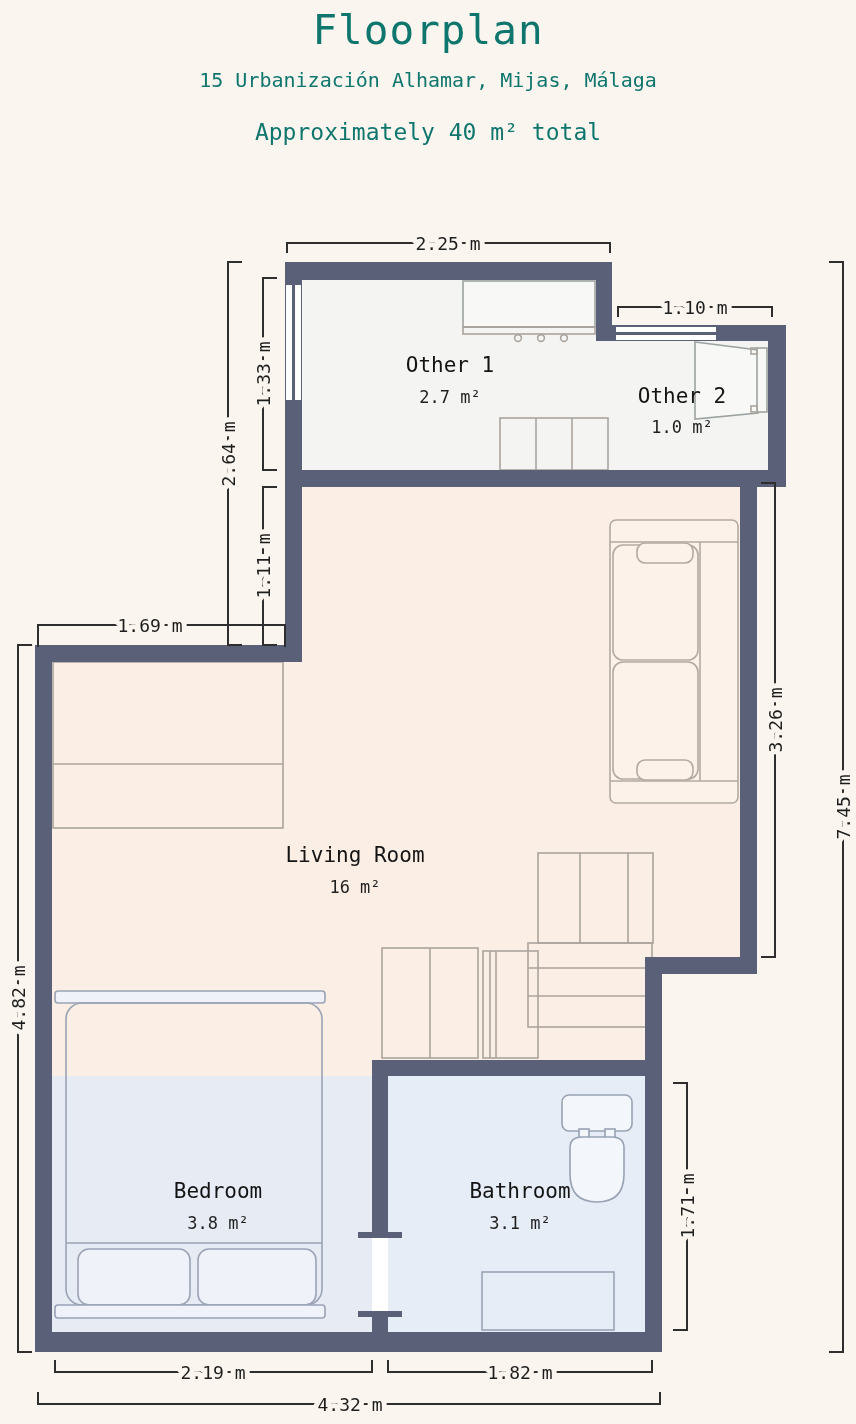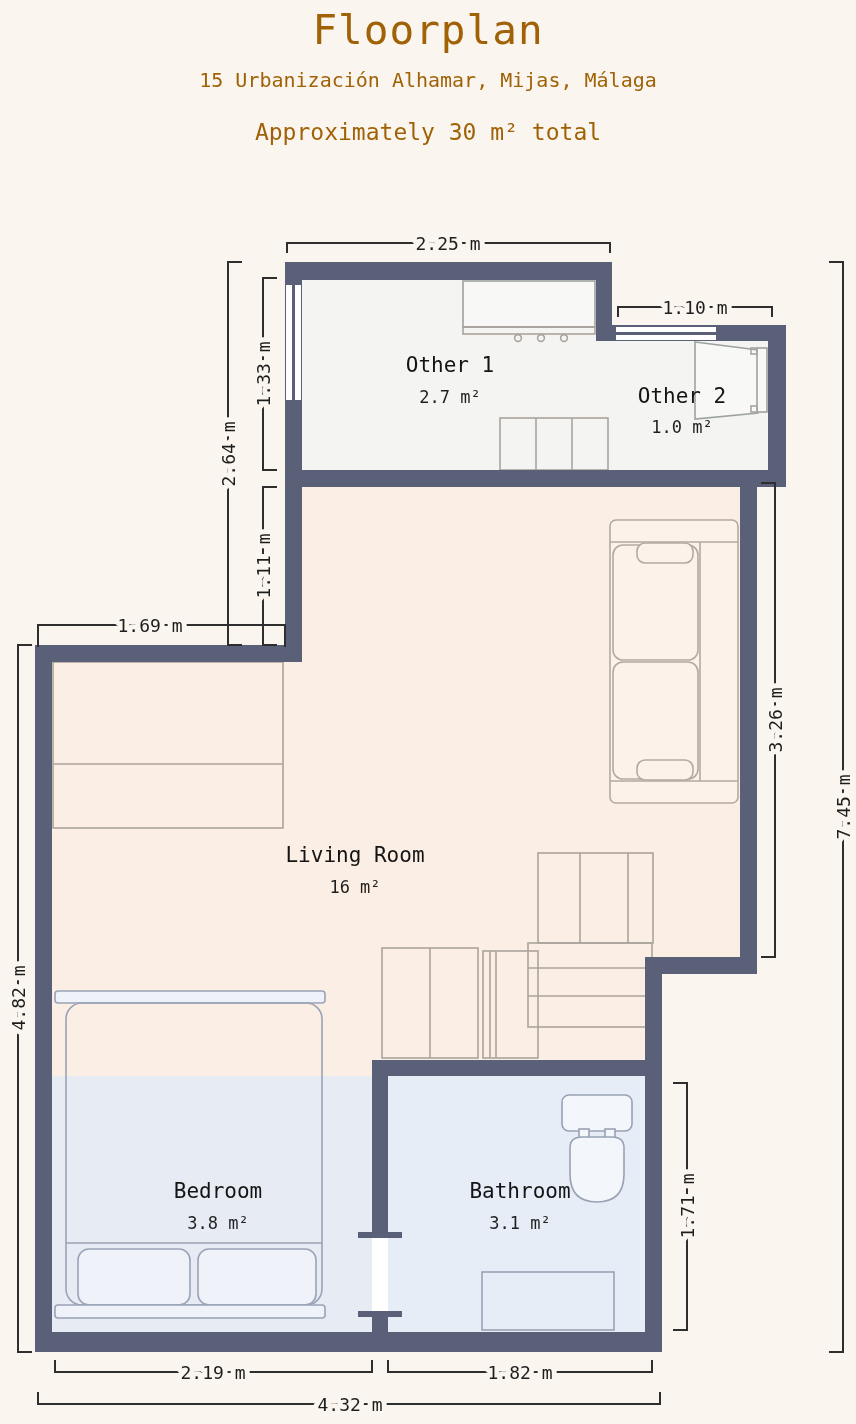--- a/index.html
+++ b/index.html
@@ -1,21 +1,21 @@
 <!DOCTYPE html>
 <html><head>
 <meta charset="utf-8">
 <style>
   html,body{margin:0;padding:0;}
   body{
     width:856px;height:1424px;position:relative;overflow:hidden;
     background:#faf6ef;
     font-family:"DejaVu Sans Mono", monospace;
   }
-  .hdr{position:absolute;left:0;width:856px;text-align:center;color:#a16207;}
+  .hdr{position:absolute;left:0;width:856px;text-align:center;color:#0f766e;}
   .hdr-title{top:6px;font-size:41px;font-weight:500;letter-spacing:1px;}
   .hdr-address{top:68px;font-size:20px;font-weight:400;}
   .hdr-total{top:119px;font-size:23px;font-weight:400;}
   svg{position:absolute;left:0;top:0;}
   .floor{stroke:none;}
   .furn{fill:none;stroke:#aba49d;stroke-width:1.6;}
   .furn-blue{fill:none;stroke:#9aa3b6;stroke-width:1.6;}
   .furn-fill{fill:#f8f9f7;stroke:#9da3a2;stroke-width:1.6;}
   .soft{fill:#fcf2ea;stroke:#b2aaa2;stroke-width:1.6;}
   .soft-blue{fill:#eff2f9;stroke:#9aa3b6;stroke-width:1.6;}
@@ -28,21 +28,21 @@
     stroke:#faf6ef;stroke-width:10px;paint-order:stroke;stroke-linejoin:round;
   }
   .room-name{font:21px "DejaVu Sans Mono",monospace;fill:#141414;text-anchor:middle;}
   .room-area{font:17px "DejaVu Sans Mono",monospace;fill:#1f1f1f;text-anchor:middle;}
 </style>
 </head>
 <body>
 
 <div class="hdr hdr-title">Floorplan</div>
 <div class="hdr hdr-address">15 Urbanización Alhamar, Mijas, Málaga</div>
-<div class="hdr hdr-total">Approximately 30 m² total</div>
+<div class="hdr hdr-total">Approximately 40 m² total</div>
 
 <svg width="856" height="1424" viewBox="0 0 856 1424">
 
   <g>
     <rect class="floor" x="302" y="280" width="310" height="190" fill="#f4f5f3"></rect>
     <rect class="floor" x="612" y="341" width="156" height="129" fill="#f4f5f3"></rect>
     <path class="floor" d="M302,487 H740 V957 H645 V1060 H372 V1076 H52 V662 H302 Z" fill="#fbeee5"></path>
     <rect class="floor" x="52" y="1076" width="320" height="256" fill="#e7ebf4"></rect>
     <rect class="floor" x="388" y="1076" width="257" height="256" fill="#e7edf6"></rect>
   </g>

